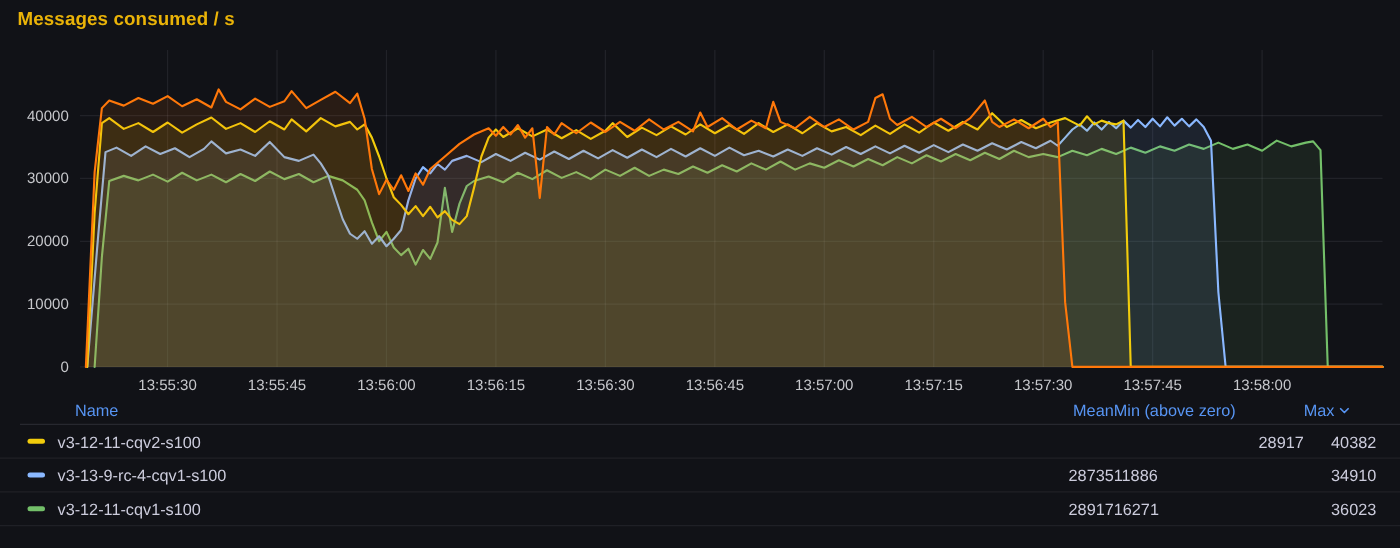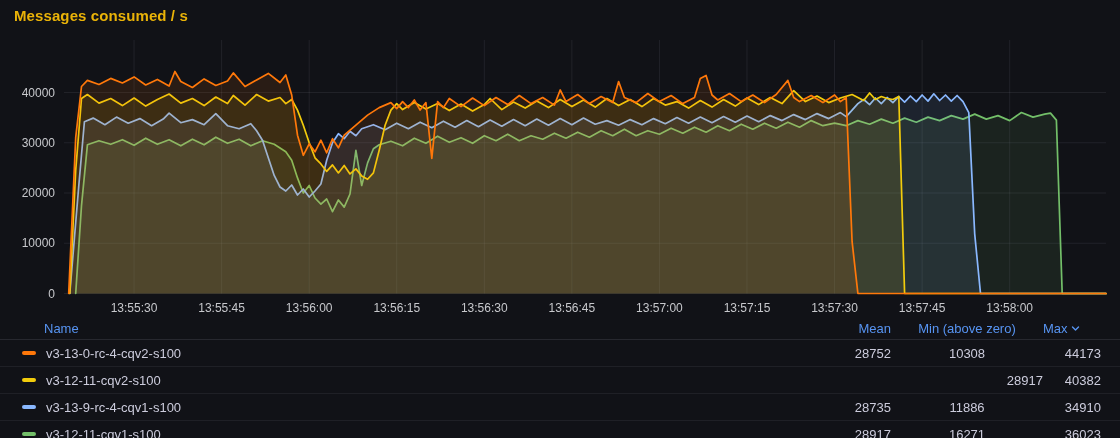--- a/index.html
+++ b/index.html
@@ -19,28 +19,28 @@
     position:absolute;left:0;top:318px;right:0;bottom:0;
     font-size:13px;
   }
   .lrow{
     display:flex;align-items:center;
     height:27px;
     padding:0 19px 0 22px;
     border-bottom:1px solid rgba(204,204,220,0.08);
     box-sizing:border-box;
   }
-  .lrow.lheader{height:22px;border-bottom:1px solid rgba(204,204,220,0.12);}
+  .lrow.lheader{height:22px;border-bottom:1px solid rgba(204,204,220,0.12);margin-left:16px;}
   .lheader .hcell{color:#5794F2;font-weight:500;}
   .lname{flex:1;display:flex;align-items:center;min-width:0;}
   .lname .nm{margin-left:10px;color:#CCCCDC;white-space:nowrap;}
   .lheader .lname .hcell{margin-left:22px;}
   .swatch{width:14px;height:4px;border-radius:2px;flex:0 0 auto;}
   .col-mean{width:110px;text-align:right;flex:0 0 auto;}
-  .col-min{width:152px;text-align:center;flex:0 0 auto;}
+  .col-min{width:152px;text-align:left;flex:0 0 auto;}
   .col-max{width:58px;text-align:right;flex:0 0 auto;display:flex;justify-content:flex-start;align-items:center;}
   .num{color:#CCCCDC;}
   .sort-caret{margin-left:3px;display:inline-block;}
 </style>
 </head>
 <body>
 
 <div class="panel-title">Messages consumed / s</div>
 
 <svg id="chart" width="1120" height="318" viewBox="0 0 1120 318">
@@ -102,29 +102,20 @@
     <div class="col-max hcell">
       <span>Max</span>
       <svg class="sort-caret" width="9" height="9" viewBox="0 0 9 9">
         <path d="M1.5 3 L4.5 6 L7.5 3" stroke="#5794F2" stroke-width="1.4" fill="none" stroke-linecap="round" stroke-linejoin="round"></path>
       </svg>
     </div>
   </div>
   <div id="legend-rows">
       <div class="lrow">
         <div class="lname">
-          <span class="swatch" style="background:#FF780A"></span>
-          <span class="nm">v3-13-0-rc-4-cqv2-s100</span>
-        </div>
-        <div class="col-mean num">28752</div>
-        <div class="col-min num">10308</div>
-        <div class="col-max num" style="display:block">44173</div>
-      </div>
-      <div class="lrow">
-        <div class="lname">
           <span class="swatch" style="background:#F2CC0C"></span>
           <span class="nm">v3-12-11-cqv2-s100</span>
         </div>
         <div class="col-mean num">28917</div>
         <div class="col-max num" style="display:block">40382</div>
       </div>
       <div class="lrow">
         <div class="lname">
           <span class="swatch" style="background:#8AB8FF"></span>
           <span class="nm">v3-13-9-rc-4-cqv1-s100</span>

